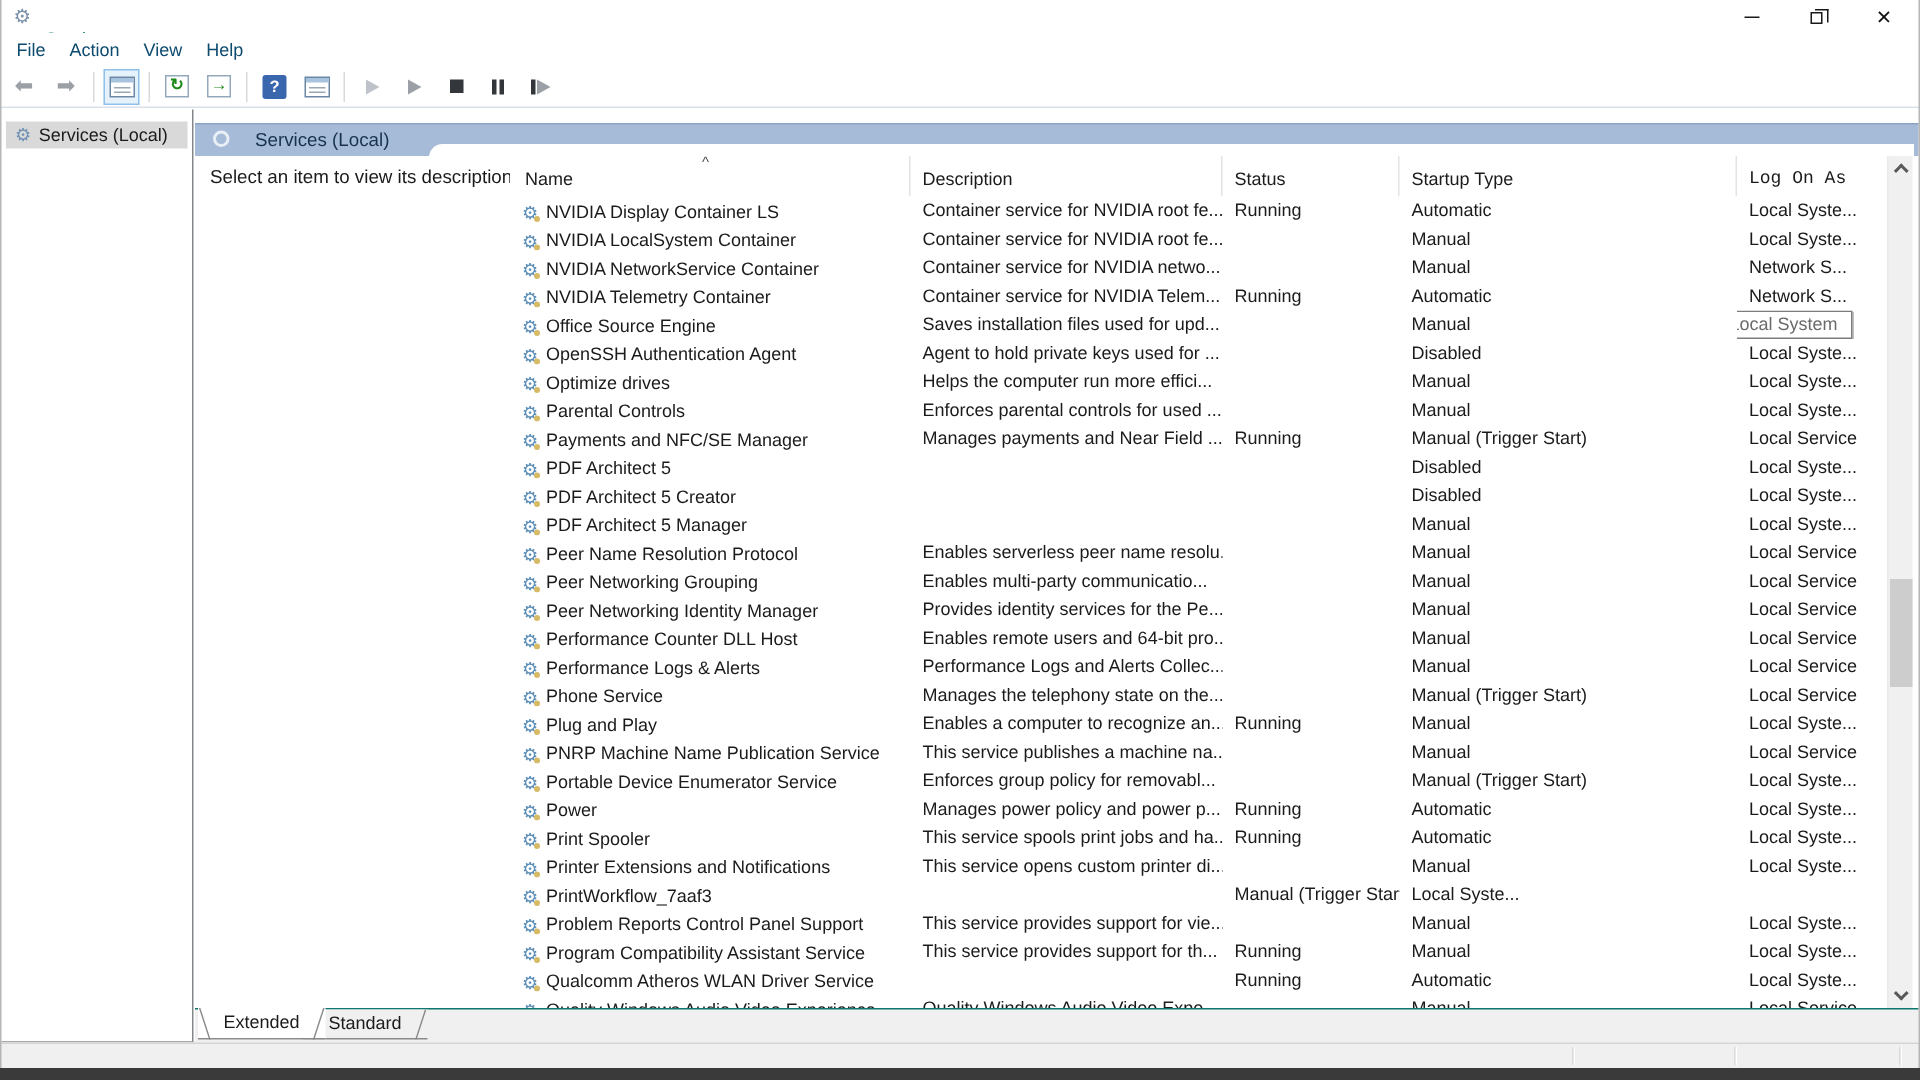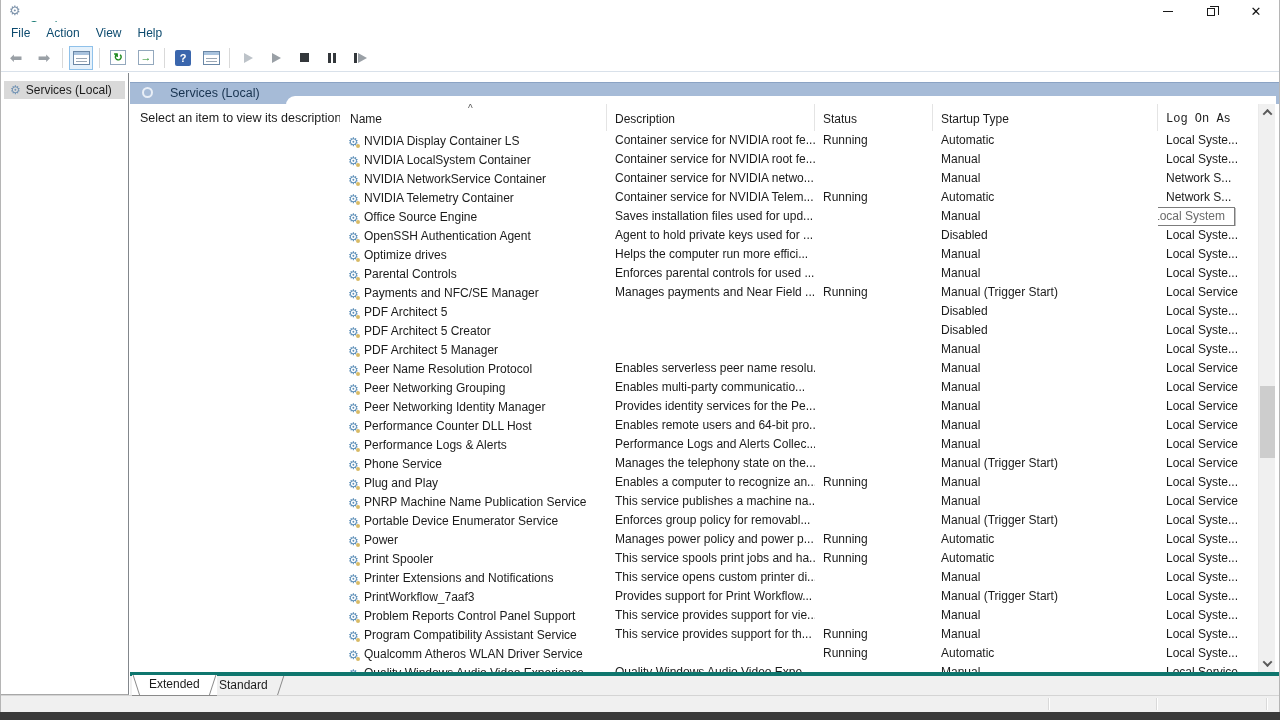--- a/index.html
+++ b/index.html
@@ -83,21 +83,21 @@
   
   .vscroll { left:1258px; top:104px; width:17px; height:568px; background:#f0f0f0; border-left:1px solid #eaeaea; }
   .vs-btn { position:absolute; left:0; width:17px; height:17px; display:flex; align-items:center; justify-content:center; }
   .vs-up { top:0; } .vs-down { bottom:0; }
   .chev { width:7px; height:7px; border-left:2px solid #5a5a5a; border-top:2px solid #5a5a5a; }
   .chev-up { transform:rotate(45deg) translate(1px,1px); }
   .chev-down { transform:rotate(-135deg) translate(1px,1px); }
   .vs-thumb { position:absolute; left:1px; top:282px; width:15px; height:72px; background:#cdcdcd; }
 
   
-  .tabstrip { left:130px; top:672px; width:1149px; height:23px; background:#f0f0f0; border-top:4px solid #0f766e; }
+  .tabstrip { left:130px; top:672px; width:1149px; height:23px; background:#f0f0f0; border-top:1px solid #0f766e; }
   .tab { position:absolute; height:21px; line-height:19px; font-size:12px; padding:0 17px; border-bottom:1px solid #8a8a8a; }
   .tab .edge { position:absolute; top:0; bottom:-1px; width:1px; background:#8a8a8a; }
   .tab .edge.l { left:4px; transform:skewX(18deg); }
   .tab .edge.r { right:4px; transform:skewX(-18deg); }
   .tab-active { left:2px; top:-1px; background:#fff; z-index:2; }
   .tab-idle { left:72px; top:0; background:#f0f0f0; height:20px; }
 
   
   .statusbar { left:0; top:695px; width:1280px; height:17px; background:#f0f0f0; border-top:1px solid #d4d4d4; }
   .sb-sep { position:absolute; top:2px; bottom:2px; width:1px; background:#d9d9d9; box-shadow:1px 0 0 #ffffff; }
@@ -444,21 +444,20 @@
     <div class="c-desc">This service opens custom printer di...</div>
     <div class="c-status"></div>
     <div class="c-startup">Manual</div>
     <div class="c-logon">Local Syste...</div>
   </div>
     <div class="srow">
     <div class="c-name">
       <span class="row-gear">⚙</span>
       <span>PrintWorkflow_7aaf3</span>
     </div>
-    <div class="c-desc">Provides support for Print Workflow...</div>
     <div class="c-status"></div>
     <div class="c-startup">Manual (Trigger Start)</div>
     <div class="c-logon">Local Syste...</div>
   </div>
     <div class="srow">
     <div class="c-name">
       <span class="row-gear">⚙</span>
       <span>Problem Reports Control Panel Support</span>
     </div>
     <div class="c-desc">This service provides support for vie...</div>

